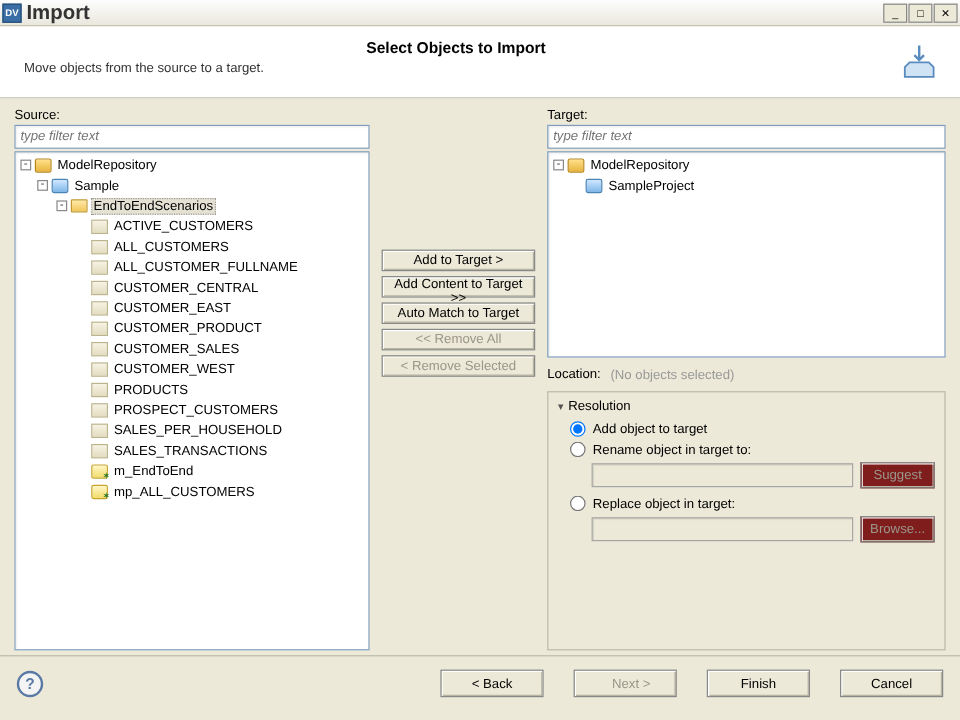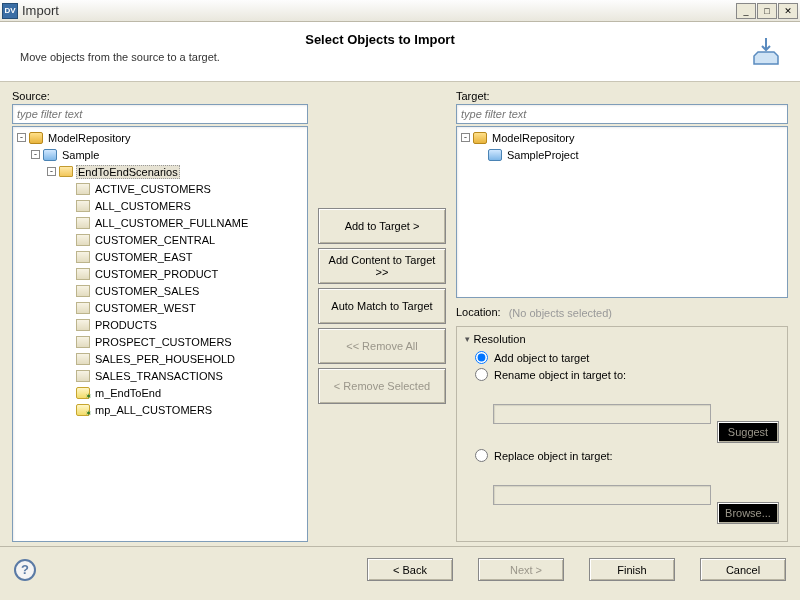--- a/index.html
+++ b/index.html
@@ -24,21 +24,21 @@
   }
   .app-icon {
     width: 16px; height: 16px;
     background: #3b6ea5;
     margin-right: 4px;
     display: inline-flex;
     align-items: center; justify-content: center;
     color: #fff; font-size: 8px; font-weight: bold;
     border: 1px solid #254e77;
   }
-  .title-text { flex: 1; font-size: 13px; color: #333; }
+  .title-text { flex: 1; font-size: 17px; color: #333; font-weight: bold; }
   .win-btns { display: flex; gap: 0; }
   .win-btn {
     width: 20px; height: 16px;
     border: 1px solid #888;
     background: #ece9d8;
     display: flex; align-items: center; justify-content: center;
     font-size: 9px; font-family: Arial;
     margin-left: 1px;
   }
   .header-panel {
@@ -120,21 +120,21 @@
   .icon-folder { background: linear-gradient(#ffe9a8,#f2c75b); border: 1px solid #c29a2f; width:14px; height:11px; border-radius: 1px; }
   .icon-item { background: linear-gradient(#f7f3e4,#e3dcc0); border: 1px solid #bcb48c; width:14px; height:12px; }
   .icon-m { background: linear-gradient(#fff6c7,#f2dc6a); border: 1px solid #c7a52e; border-radius: 2px; width:14px; height:12px; position:relative; }
   .icon-m::after { content:"✶"; position:absolute; right:-3px; bottom:-3px; color:#2a7a2a; font-size:8px; }
   .node-label { padding: 0 2px; }
   .indent-1 { padding-left: 16px; }
   .indent-2 { padding-left: 32px; }
   .indent-3 { padding-left: 48px; }
 
   .mid-btn {
-    height: 36px;
+    height: 18px;
     border: 1px solid #888;
     background: #ece9d8;
     font-size: 11px;
     cursor: pointer;
     padding: 0 4px;
     box-shadow: 1px 1px 0 #fff inset, -1px -1px 0 #b8b4a2 inset;
   }
   .mid-btn:disabled {
     color: #9a968a;
     cursor: default;
@@ -173,25 +173,24 @@
     height: 20px;
     border: 1px solid #a6a6a6;
     background: #ece9d8;
     padding: 2px 4px;
     box-shadow: inset 1px 1px 1px rgba(0,0,0,0.1);
   }
   .small-btn {
     height: 22px;
     min-width: 62px;
     border: 1px solid #888;
-    background: #000000;
+    background: #7f1d1d;
     font-size: 11px;
     color: #9a968a;
     box-shadow: 1px 1px 0 #fff inset, -1px -1px 0 #b8b4a2 inset;
-    margin-top: 36px;
   }
 
   .footer {
     border-top: 1px solid #bcb8a8;
     height: 46px;
     padding: 10px 14px;
     display: flex; align-items: center;
   }
   .help-icon {
     width: 22px; height: 22px;

